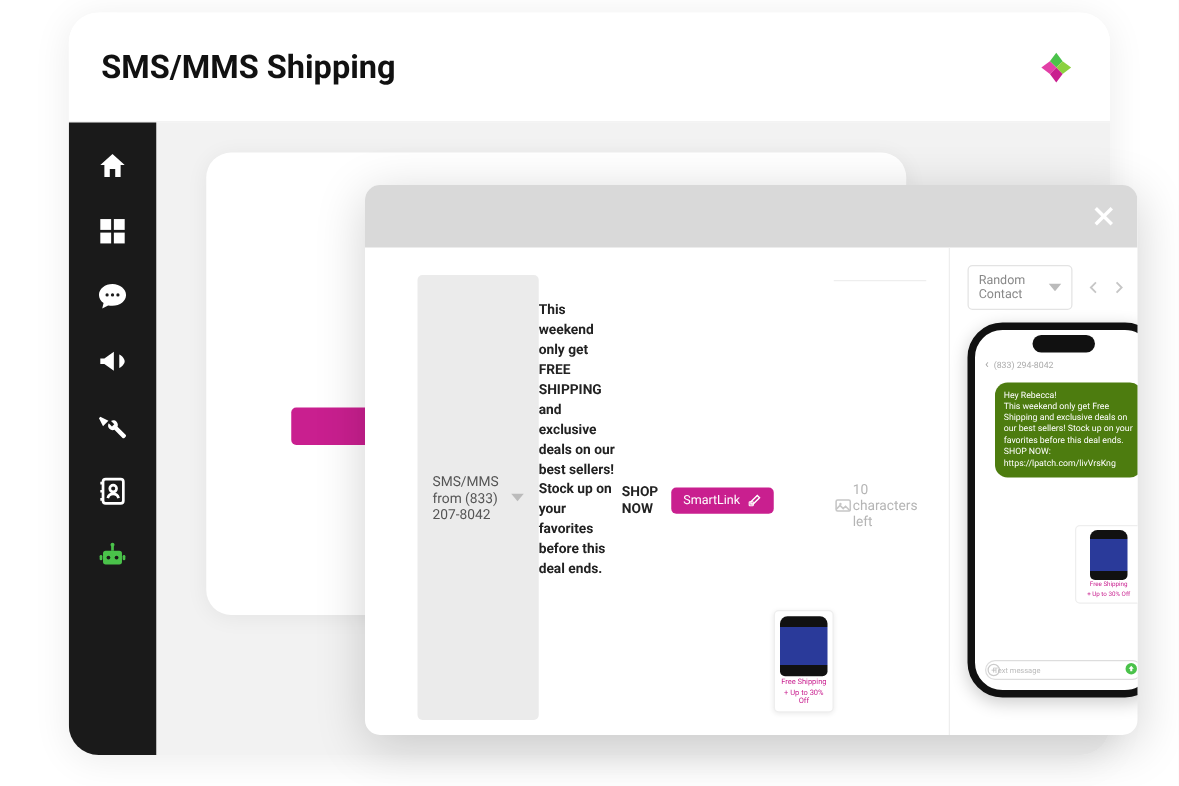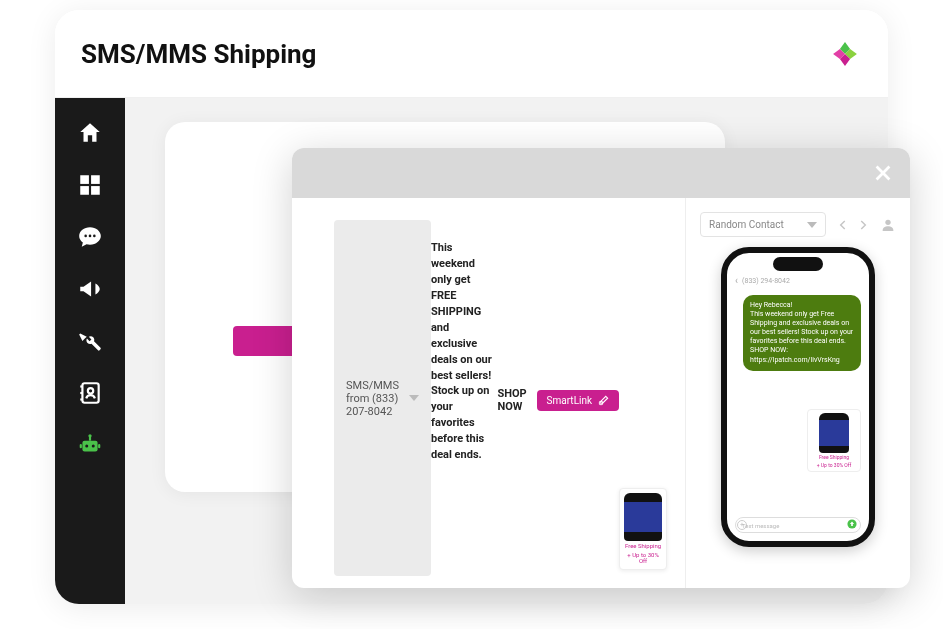--- a/index.html
+++ b/index.html
@@ -391,20 +391,28 @@
             </svg>
         </div>
       </div>
 
       <div class="product-preview">
         <div class="product-img-mock"></div>
         <div class="product-cap">Free Shipping</div>
         <div class="product-cap">+ Up to 30% Off</div>
       </div>
 
+      <div class="compose-footer">
+        <svg class="image-icon" viewBox="0 0 24 24" fill="none" stroke="currentColor" stroke-width="2">
+            <rect x="3" y="4" width="18" height="14" rx="2"></rect>
+            <circle cx="8.5" cy="9" r="1.5" fill="currentColor" stroke="none"></circle>
+            <path d="M3 16l5-5 4 4 3-3 6 6"></path>
+          </svg>
+        <span>10 characters left</span>
+      </div>
     </div>
 
     <div class="preview">
       <div class="preview-top">
         <div class="contact-select">
           <span>Random Contact</span>
           <span class="caret-down"></span>
         </div>
         <div class="nav-arrows">
           <svg viewBox="0 0 24 24" fill="none" stroke="currentColor" stroke-width="2.5">

